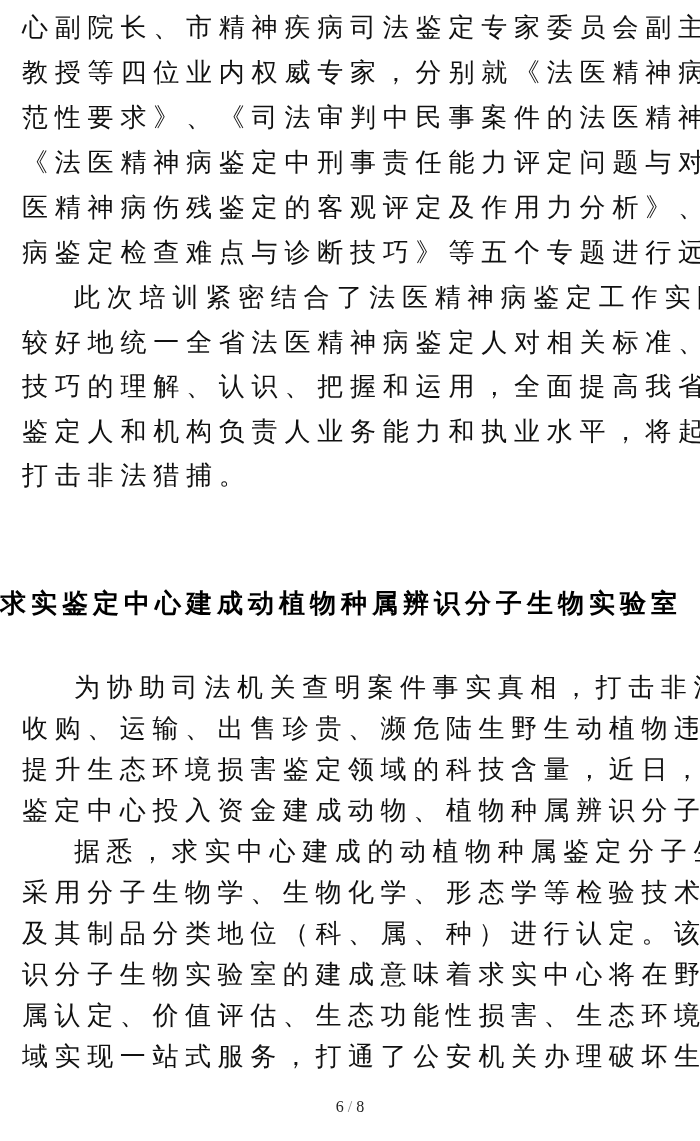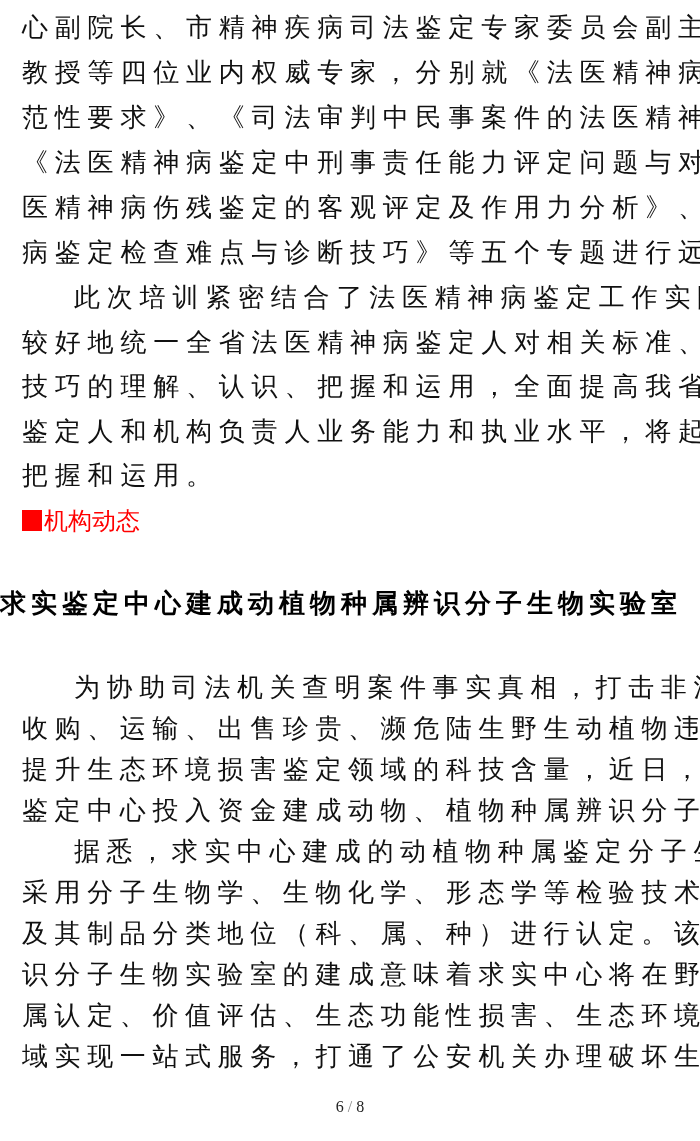--- a/index.html
+++ b/index.html
@@ -37,26 +37,23 @@
     <span class="line">《法医精神病鉴定中刑事责任能力评定问题与对策》、《法</span>
     <span class="line">医精神病伤残鉴定的客观评定及作用力分析》、《法医精神</span>
     <span class="line">病鉴定检查难点与诊断技巧》等五个专题进行远程在线授课。</span>
   </div>
 
   <div class="para p2">
     <span class="line"><span class="indent"></span><span>此次培训紧密结合了法医精神病鉴定工作实际需要，对</span></span>
     <span class="line">较好地统一全省法医精神病鉴定人对相关标准、规范、检查</span>
     <span class="line">技巧的理解、认识、把握和运用，全面提高我省法医精神病</span>
     <span class="line">鉴定人和机构负责人业务能力和执业水平，将起到积极的引</span>
-    <span class="line">把握和运用。</span>
+    <span class="line">打击非法猎捕。</span>
   </div>
 
-  <div class="section-label">
-    <span class="square"></span><span>机构动态</span>
-  </div>
 
   <div class="article-title">求实鉴定中心建成动植物种属辨识分子生物实验室</div>
 
   <div class="para p3">
     <span class="line"><span class="indent"></span><span>为协助司法机关查明案件事实真相，打击非法猎捕、杀害、</span></span>
     <span class="line">收购、运输、出售珍贵、濒危陆生野生动植物违法犯罪，不断</span>
     <span class="line">提升生态环境损害鉴定领域的科技含量，近日，江西求实司法</span>
     <span class="line">鉴定中心投入资金建成动物、植物种属辨识分子生物实验室。</span>
   </div>
 

